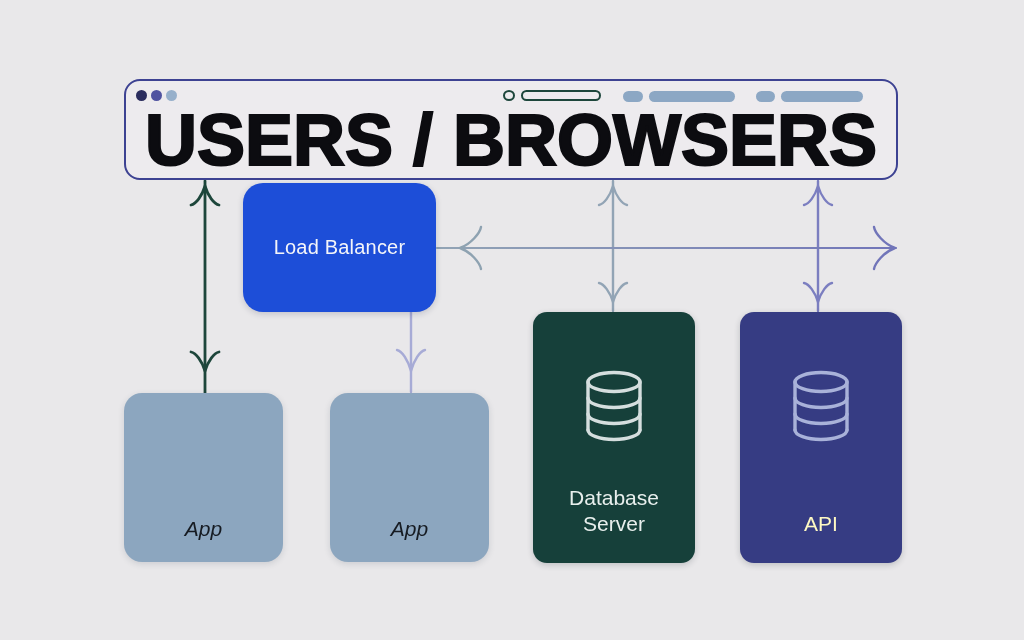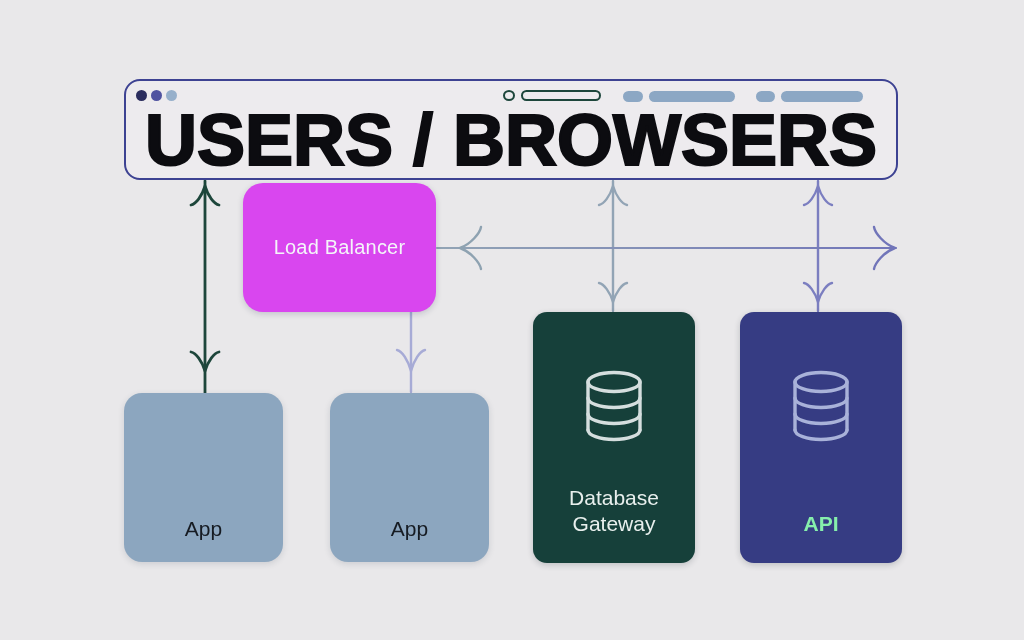--- a/index.html
+++ b/index.html
@@ -41,29 +41,30 @@
     font-size:72px;font-weight:bold;line-height:1.0;
     letter-spacing:0px;color:#0c0c10;
     -webkit-text-stroke:2.2px #0c0c10;
     white-space:nowrap;
   }
 
   
   .node{position:absolute;}
   .node-lb{
     left:243px;top:183px;width:193px;height:129px;
-    background:#d946ef;border-radius:20px;
+    background:#1d4ed8;border-radius:20px;
     display:flex;align-items:center;justify-content:center;
     color:#f4f5f9;font-size:20px;font-weight:500;letter-spacing:.2px;
     box-shadow:0 2px 6px rgba(20,25,60,.18);
   }
   .node-app{
     background:#8ca6bf;border-radius:18px;
     width:159px;top:393px;height:169px;
     box-shadow:0 2px 6px rgba(40,55,75,.15);
+    font-style:italic;
   }
   .node-app1{left:124px;}
   .node-app2{left:330px;}
   .node-app .label{
     position:absolute;left:0;right:0;bottom:20px;
     text-align:center;color:#161b22;
     font-size:21px;line-height:1.18;font-weight:500;
   }
   .node-tall{
     top:312px;width:162px;height:251px;border-radius:14px;
@@ -72,21 +73,21 @@
   .node-db{left:533px;background:#16403a;}
   .node-api{left:740px;background:#363c83;}
   .node-tall .icon{
     position:absolute;left:50%;top:58px;transform:translateX(-50%);
   }
   .node-tall .label{
     position:absolute;left:0;right:0;bottom:26px;
     text-align:center;font-size:21px;line-height:1.24;font-weight:500;
   }
   .node-db .label{color:#e8efed;}
-  .node-api .label{color:#86efac;font-weight:bold;}
+  .node-api .label{color:#fef9c3;}
   .label span{display:block;}
 </style>
 </head>
 <body>
 
 <div class="canvas">
 
   <svg class="wires" viewBox="0 0 1024 640">
     <defs>
       <linearGradient id="gradE" x1="437" y1="0" x2="896" y2="0" gradientUnits="userSpaceOnUse">
@@ -161,21 +162,21 @@
   <div class="node node-tall node-db">
     <svg class="icon" width="62" height="74" viewBox="-31 -12 62 74" fill="none" stroke="#d5dede" stroke-width="3.4" stroke-linecap="round">
       <ellipse cx="0" cy="0" rx="26" ry="9.5"></ellipse>
       <path d="M -26 0 L -26 48 M 26 0 L 26 48"></path>
       <path d="M -26 16 A 26 9.5 0 0 0 26 16"></path>
       <path d="M -26 32 A 26 9.5 0 0 0 26 32"></path>
       <path d="M -26 48 A 26 9.5 0 0 0 26 48"></path>
     </svg>
     <div class="label">
       <span>Database</span>
-      <span>Gateway</span>
+      <span>Server</span>
     </div>
   </div>
 
   <div class="node node-tall node-api">
     <svg class="icon" width="62" height="74" viewBox="-31 -12 62 74" fill="none" stroke="#a9b2d9" stroke-width="3.4" stroke-linecap="round">
       <ellipse cx="0" cy="0" rx="26" ry="9.5"></ellipse>
       <path d="M -26 0 L -26 48 M 26 0 L 26 48"></path>
       <path d="M -26 16 A 26 9.5 0 0 0 26 16"></path>
       <path d="M -26 32 A 26 9.5 0 0 0 26 32"></path>
       <path d="M -26 48 A 26 9.5 0 0 0 26 48"></path>

